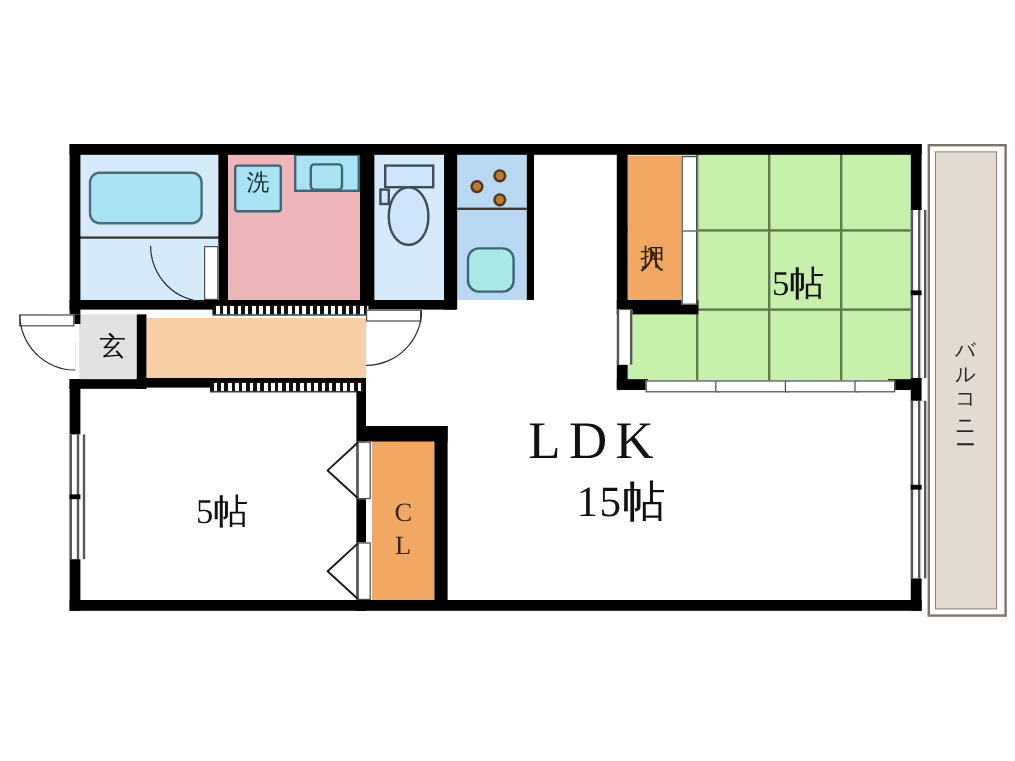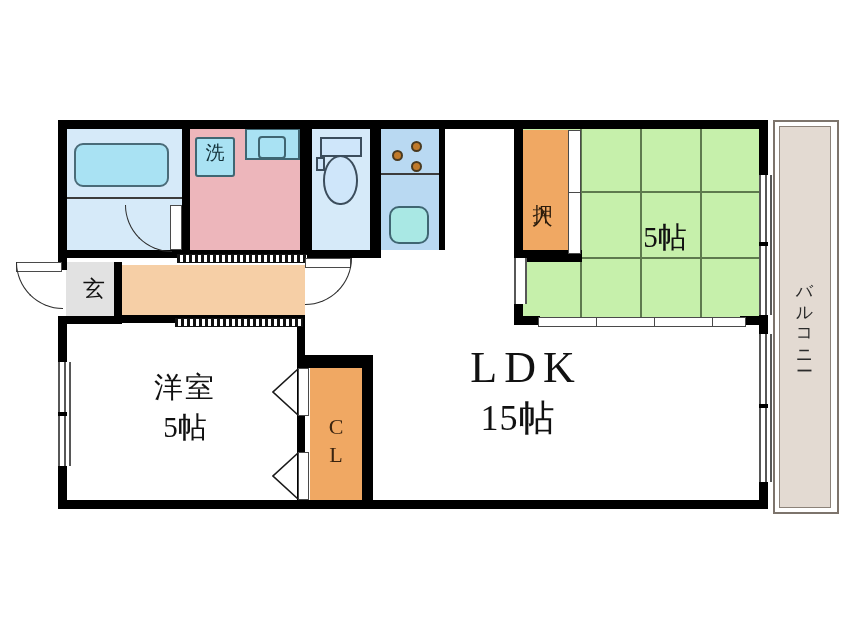--- a/index.html
+++ b/index.html
@@ -241,24 +241,23 @@
   </div>
   <div class="abs f-white" style="left:298px; top:452px; width:11px; height:48px; border:1.5px solid #4a4a4a;"></div>
   <div class="abs" style="left:272px; top:452px; width:27px; height:48px;">
     <svg width="27" height="48" viewBox="0 0 27 48">
       <polyline points="26,1 1,24 26,47" fill="none" stroke="#1a1a1a" stroke-width="1.6"></polyline>
     </svg>
   </div>
 
   <div class="label lbl-gen" style="left:66px; top:277px; width:56px;">玄</div>
 
-  <div class="label lbl-room" style="left:120px; top:372px; width:130px;">洋室</div>
   <div class="label lbl-room2" style="left:120px; top:412px; width:130px;">5帖</div>
 
-  <div class="label lbl-ldk" style="left:426px; top:345px; width:200px;">LDK</div>
+  <div class="label lbl-ldk" style="left:396px; top:345px; width:200px;">LDK</div>
   <div class="label lbl-ldk2" style="left:418px; top:400px; width:200px;">15帖</div>
 
   <div class="label lbl-room2" style="left:600px; top:222px; width:130px;">5帖</div>
 
   <div class="label lbl-oshi vert" style="left:533px; top:160px; height:60px;">押入</div>
 
   <div class="label lbl-cl" style="left:310px; top:410px; width:52px;">C</div>
   <div class="label lbl-cl" style="left:310px; top:438px; width:52px;">L</div>
 
   <div class="label lbl-bal vert" style="left:796px; top:258px; height:120px;">バルコニー</div>

